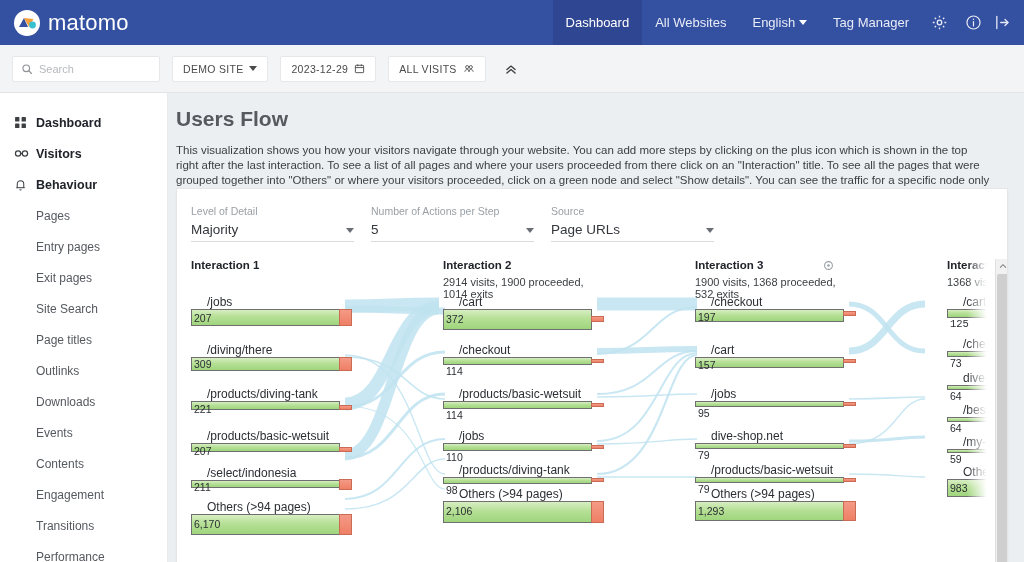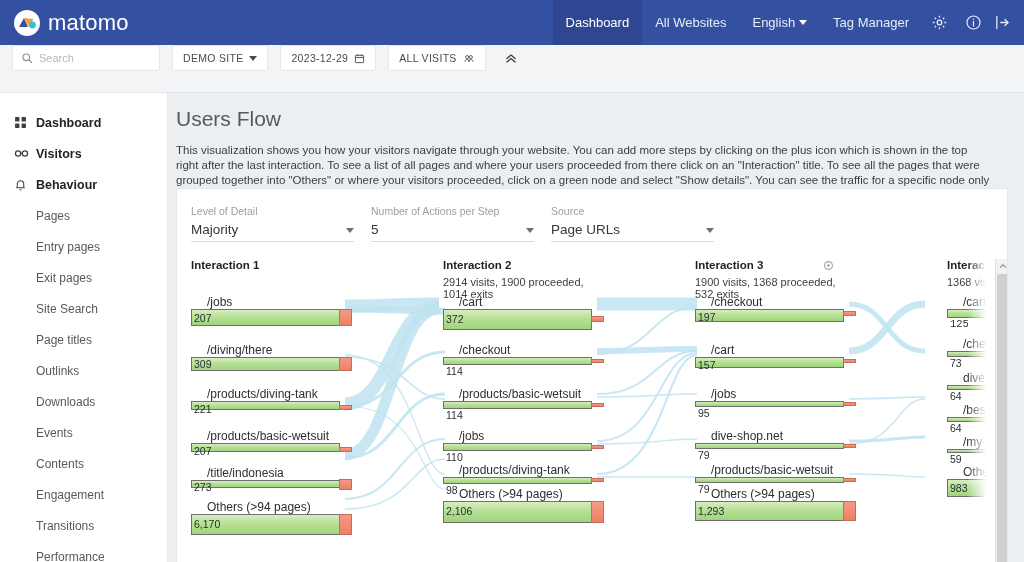--- a/index.html
+++ b/index.html
@@ -43,21 +43,21 @@
   }
   .caret-down {
     display: inline-block; margin-left: 4px;
     border-left: 4px solid transparent; border-right: 4px solid transparent;
     border-top: 5px solid #fff;
   }
 
   
   .filterbar {
     position: absolute; left: 0; top: 45px; width: 1024px; height: 48px;
-    background: #f3f4f6; display: flex; 
+    background: #f3f4f6; display: flex; align-items: center;
     padding-left: 12px; border-bottom: 1px solid #e2e4e8;
   }
   .searchbox {
     width: 148px; height: 26px; background: #fff;
     border: 1px solid #e6e7ea; border-radius: 2px;
     display: flex; align-items: center; padding: 0 8px;
     cursor: text;
   }
   .searchbox svg { flex: none; }
   .searchbox .ph { color: #b6b8bc; font-size: 11px; margin-left: 6px; }
@@ -97,21 +97,21 @@
     height: 31px; display: flex; align-items: center;
     padding-left: 36px; font-size: 12px; color: #55595f; cursor: pointer;
   }
 
   
   .main {
     position: absolute; left: 168px; top: 93px; width: 856px; height: 469px;
     background: #eceff1; overflow: hidden;
   }
   .page-title {
-    font-size: 21px; color: #565a5f; font-weight: 400;
+    font-size: 21px; color: #565a5f; font-weight: 700;
     padding: 14px 16px 0 8px; margin: 0;
   }
   .page-desc {
     font-size: 11.5px; color: #3c4043; line-height: 15px;
     padding: 12px 18px 0 8px; max-width: 840px;
   }
 
   .card {
     position: absolute; left: 8px; top: 95px;
     width: 832px; height: 420px;
@@ -446,24 +446,24 @@
         </div>
 
         <div class="node" style="left:0; top:170px; width:160px;">
           <div class="node-label">/products/basic-wetsuit</div>
           <div class="node-bar" style="top:14px; width:149px; height:9px;"></div>
           <div class="node-exit" style="left:148px; top:18px; width:13px; height:5px;"></div>
           <div class="node-value" style="top:16px;">207</div>
         </div>
 
         <div class="node" style="left:0; top:207px; width:160px;">
-          <div class="node-label">/title/indonesia</div>
+          <div class="node-label">/select/indonesia</div>
           <div class="node-bar" style="top:14px; width:149px; height:8px;"></div>
           <div class="node-exit" style="left:148px; top:13px; width:13px; height:11px;"></div>
-          <div class="node-value" style="top:15px;">273</div>
+          <div class="node-value" style="top:15px;">211</div>
         </div>
 
         <div class="node" style="left:0; top:241px; width:160px;">
           <div class="node-label">Others (&gt;94 pages)</div>
           <div class="node-bar" style="top:14px; width:149px; height:21px;"></div>
           <div class="node-exit" style="left:148px; top:14px; width:13px; height:21px;"></div>
           <div class="node-value" style="top:18px;">6,170</div>
         </div>
       </div>
 

